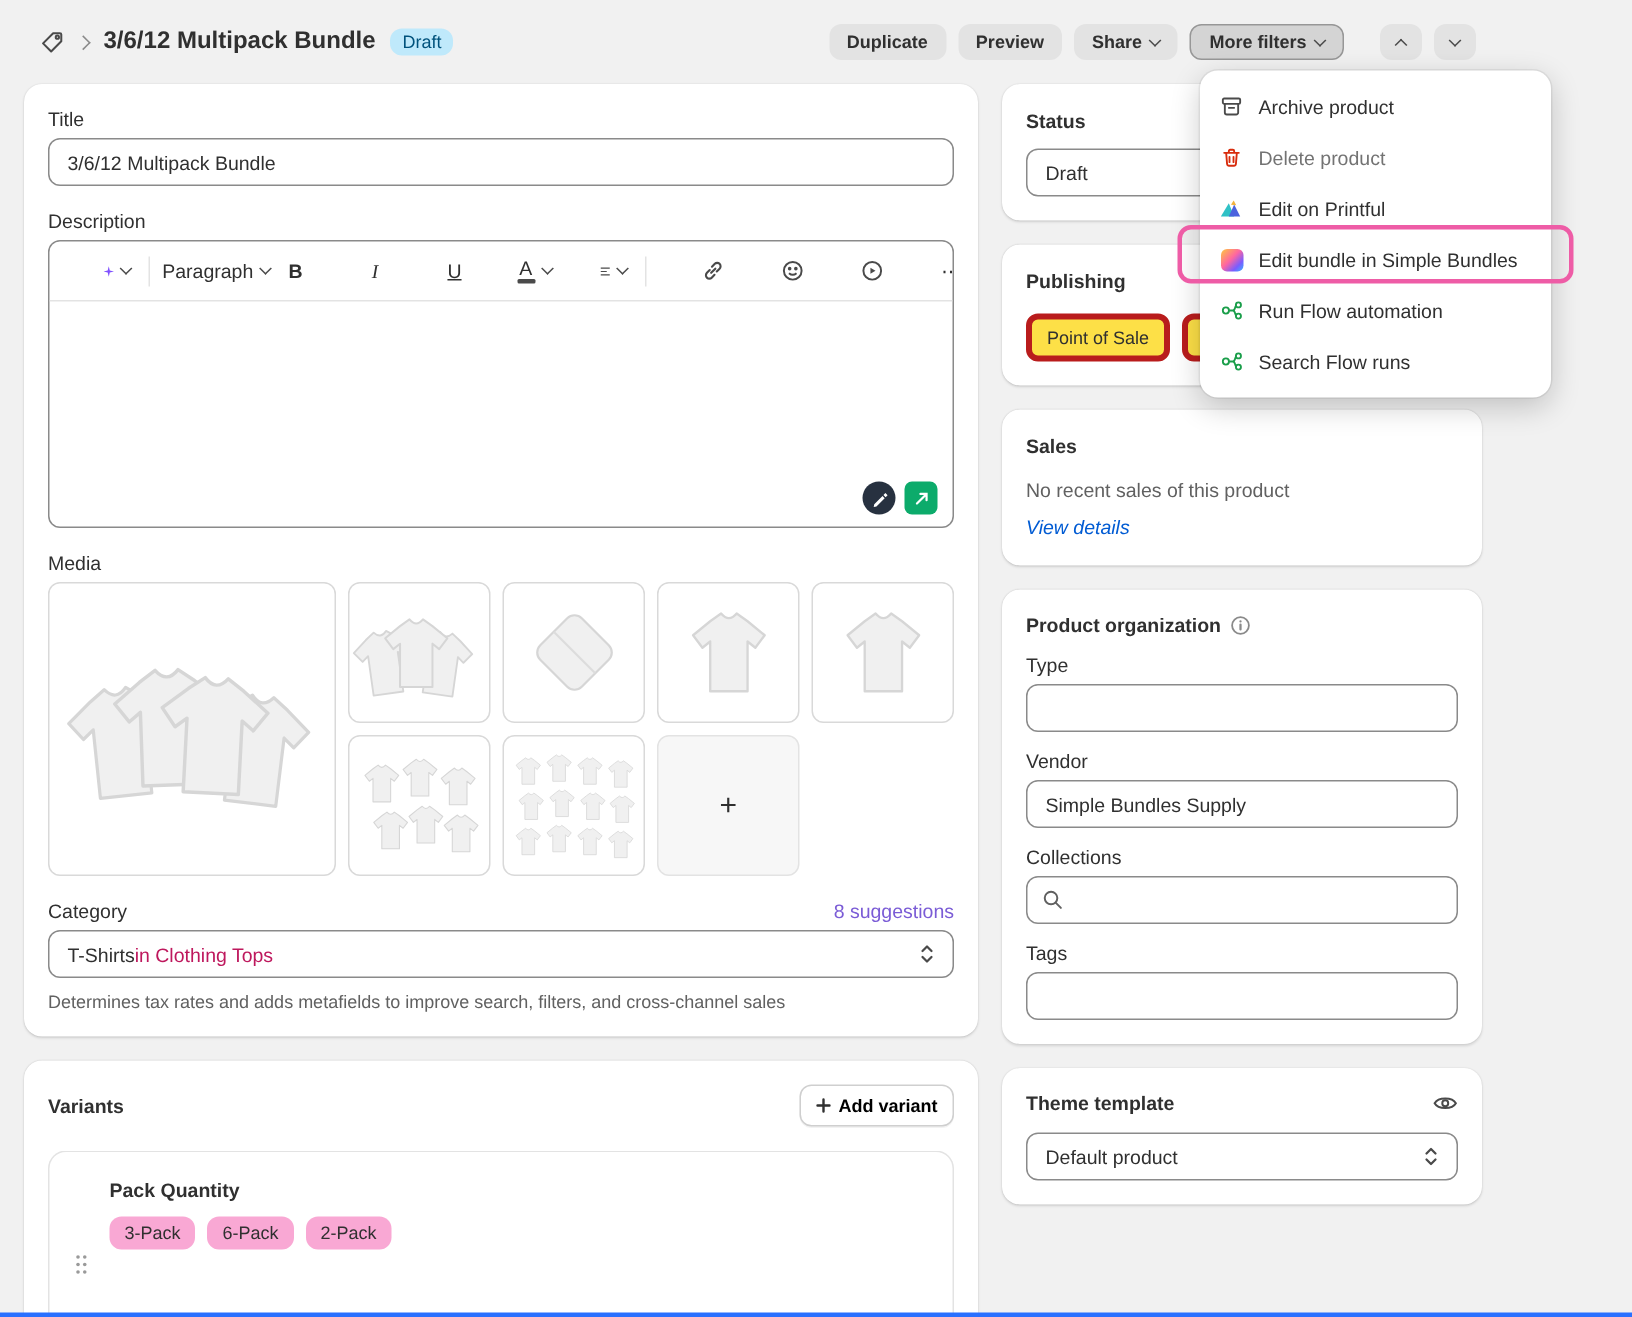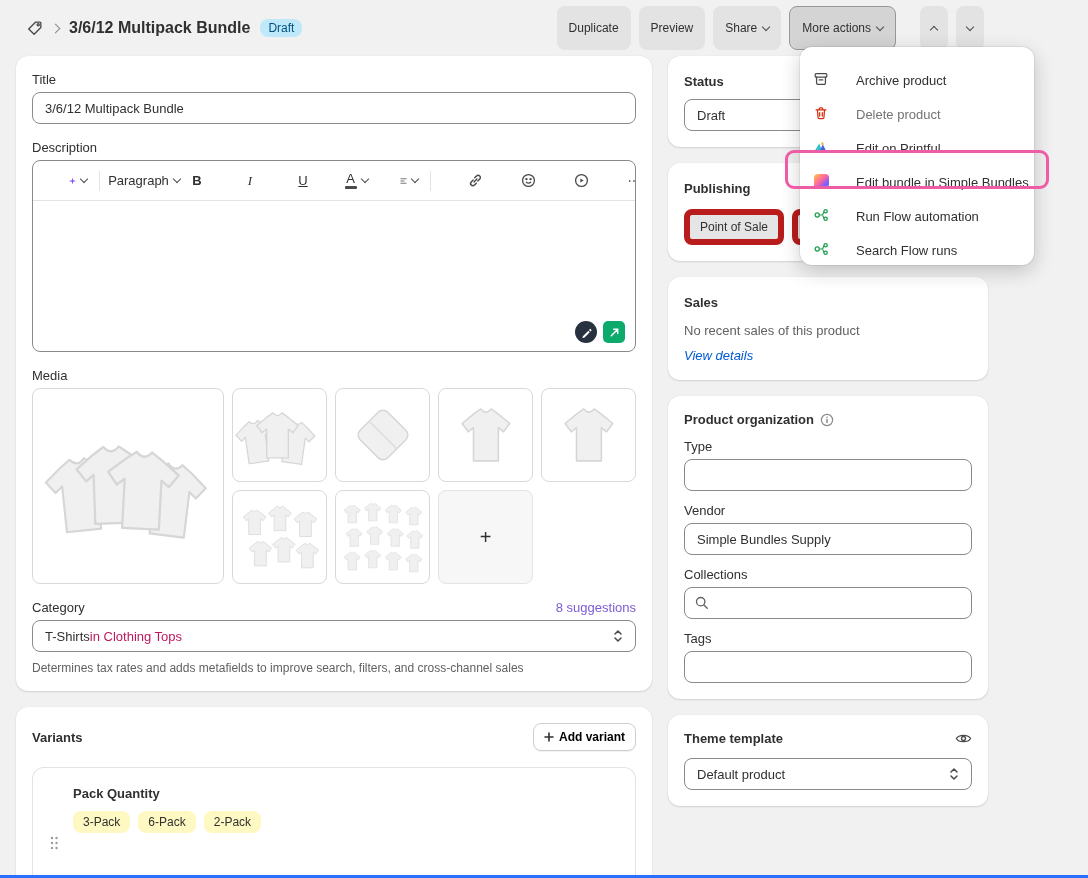--- a/index.html
+++ b/index.html
@@ -5,21 +5,21 @@
   * { box-sizing:border-box; margin:0; padding:0; }
   body { font-family:"Liberation Sans",sans-serif; color:#303030; background:#f1f1f1; }
   .stage { position:relative; width:1088px; height:878px; background:#f1f1f1; overflow:hidden;padding-left:27px; }
 
   
   .topbar { position:absolute; top:0; left:0; width:100%; height:56px; display:flex; align-items:center; padding:0 104px 0 26px; }
   .crumb-chev { width:7px;height:7px;border-right:1.6px solid #8a8a8a;border-bottom:1.6px solid #8a8a8a; transform:rotate(-45deg); margin:0 10px 0 8px; }
   .page-title { font-size:16px; font-weight:700; }
   .badge { background:#bfe9fb; color:#00527c; font-size:12px; padding:2px 8px; border-radius:8px; margin-left:10px; }
   .topbar-actions { margin-left:auto; display:flex; gap:8px; align-items:center; }
-  .hbtn { height:44px; padding:0 12px; border:none; background:#e3e3e3; border-radius:8px; font-size:12px; font-weight:400; color:#303030; display:inline-flex; align-items:center; gap:6px; font-family:inherit; cursor:pointer; }
+  .hbtn { height:24px; padding:0 12px; border:none; background:#e3e3e3; border-radius:8px; font-size:12px; font-weight:700; color:#303030; display:inline-flex; align-items:center; gap:6px; font-family:inherit; cursor:pointer; }
   .hbtn.pressed { background:#d4d4d4; border:1px solid #979797; }
   .hbtn.square { width:28px; padding:0; justify-content:center; }
   .chev { width:6px;height:6px;border-right:1.6px solid #4a4a4a;border-bottom:1.6px solid #4a4a4a; transform:rotate(45deg); margin-top:-3px; flex:none;}
   .chev.up { transform:rotate(-135deg); margin-top:3px; }
 
   
   .col-left { position:absolute; left:16px; top:56px; width:636px; }
   .col-right { position:absolute; left:668px; top:56px; width:320px; }
   .card { background:#fff; border-radius:12px; box-shadow:0 1px 2px rgba(0,0,0,.13), 0 0 1px rgba(0,0,0,.1); padding:16px; }
   .col-left .card + .card { margin-top:16px; }
@@ -58,34 +58,34 @@
   .select .val { display:flex; }
   .muted { color:#be185d; }
   .help { font-size:12px; color:#616161; margin-top:9px; }
 
   
   .card-head { display:flex; justify-content:space-between; align-items:center; }
   .card-title { font-size:13px; font-weight:700; }
   .sbtn { height:28px; padding:0 10px; background:#fff; border:1px solid #cfcfcf; border-radius:8px; font-size:12px; font-weight:600; display:inline-flex; align-items:center; gap:5px; font-family:inherit; cursor:pointer; box-shadow:0 1px 0 rgba(0,0,0,.05); }
   .vbox { border:1px solid #e3e3e3; border-bottom:none; border-radius:12px 12px 0 0; margin-top:16px; height:150px; padding:18px 16px; display:flex; gap:14px; }
   .chips { display:flex; gap:8px; margin-top:10px; }
-  .chip { background:#fef9c3; border-radius:8px; padding:4px 10px; font-size:12px; cursor:pointer; }
+  .chip { background:#f9a8d4; border-radius:8px; padding:4px 10px; font-size:12px; cursor:pointer; }
 
   
   .pub-chips { display:flex; gap:8px; margin-top:12px; }
-  .pub-chip { border:6px solid #b91c1c; border-radius:8px; padding:5px 10px; font-size:12px; background:#e5e5e5; cursor:pointer; white-space:nowrap; }
+  .pub-chip { border:4px solid #b91c1c; border-radius:8px; padding:5px 10px; font-size:12px; background:#fde047; cursor:pointer; white-space:nowrap; }
   .sales-text { font-size:13px; color:#616161; margin-top:12px; }
   .link { color:#005bd3; font-size:13px; margin-top:10px; display:inline-block; cursor:pointer;font-style:italic; }
   .org-field { margin-top:12px; }
   .input-icon { display:flex; align-items:center; gap:6px; width:100%; height:32px; border:1px solid #8a8a8a; border-radius:8px; padding:0 10px; background:#fff; }
   .input-icon input { border:none; outline:none; flex:1; font-size:13px; font-family:inherit; }
 
   
   .menu { position:absolute; left:800px; top:47px; width:234px; background:#fff; border-radius:12px; box-shadow:0 6px 20px rgba(0,0,0,.2), 0 0 0 1px rgba(0,0,0,.06); padding:7px 0; z-index:50; }
-  .menu-item { display:flex; align-items:flex-end; gap:26px; padding:0 12px; height:34px; font-size:13px; color:#303030; cursor:pointer; white-space:nowrap; }
+  .menu-item { display:flex; align-items:center; gap:9px; padding:0 12px; height:34px; font-size:13px; color:#303030; cursor:pointer; white-space:nowrap; }
   .menu-item.danger { color:#737373; }
   .mi-icon { width:18px; height:18px; display:flex; align-items:center; justify-content:center; flex:none; }
   .sb-icon { width:15px; height:15px; border-radius:4px; background:linear-gradient(135deg,#ffc83d 0%,#ff66a1 45%,#7a5cff 75%,#37b6ff 100%); }
   .highlight-box { position:absolute; left:785px; top:150px; width:264px; height:39px; border:3px solid #ee5ca6; border-radius:9px; z-index:70; pointer-events:none; }
 
   .bottom-bar { position:absolute; bottom:0; left:0; width:100%; height:3px; background:#2970ff; z-index:90; }
   svg { display:block; }
 </style>
 </head>
 <body>
@@ -116,21 +116,21 @@
           <span>Duplicate</span>
         </button>
       <button class="hbtn">
           <span>Preview</span>
         </button>
       <button class="hbtn">
           <span>Share</span>
           <span class="chev"></span>
         </button>
       <button class="hbtn pressed">
-          <span>More actions</span>
+          <span>More filters</span>
           <span class="chev"></span>
         </button>
       <span style="width:8px"></span>
       <button class="hbtn square">
           <span class="chev up"></span>
         </button>
       <button class="hbtn square">
           <span class="chev"></span>
         </button>
     </div>

